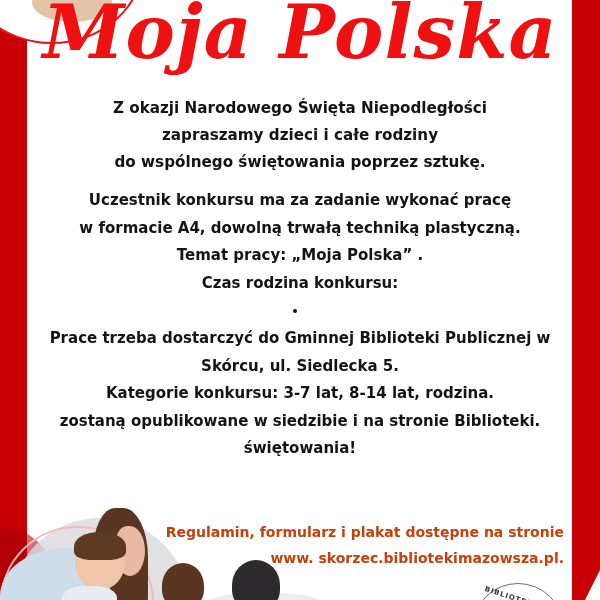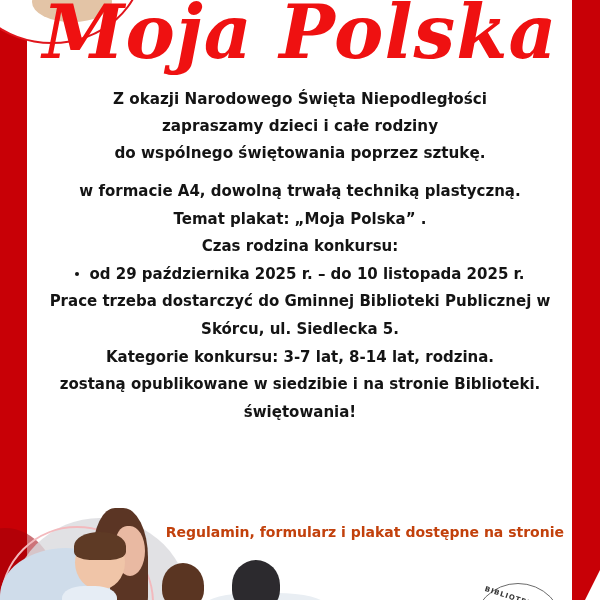--- a/index.html
+++ b/index.html
@@ -37,21 +37,21 @@
     position: absolute; left: 0; right: 0; top: -18px;
     text-align: center;
     font-family: "DejaVu Serif", serif;
     font-style: italic; font-weight: bold;
     font-size: 74px; color: #ef1111;
     letter-spacing: 1px;
     line-height: 100px;
   }
   .content {
     position: absolute; left: 30px; width: 540px; text-align: center;
-    font-weight: bold; color: #141414; font-size: 15.2px;
+    font-weight: bold; color: #141414; font-size: 15.2px; margin-top: 9px;
   }
   .line { display: block; white-space: nowrap; }
   .intro { top: 86px; line-height: 27px; }
   .rules { top: 178px; line-height: 27.6px; font-size: 15px; }
   .bullet-line { position: relative; }
   .bullet-dot {
     display: inline-block; width: 4px; height: 4px; border-radius: 50%;
     background: #141414; margin-right: 10px; vertical-align: middle;
   }
   .footer {
@@ -130,24 +130,25 @@
 
 <div class="title">Moja Polska</div>
 
 <div class="content intro">
   <span class="line">Z okazji Narodowego Święta Niepodległości</span>
   <span class="line">zapraszamy dzieci i całe rodziny</span>
   <span class="line">do wspólnego świętowania poprzez sztukę.</span>
 </div>
 
 <div class="content rules">
+  <span class="line">Uczestnik konkursu ma za zadanie wykonać pracę</span>
   <span class="line">w formacie A4, dowolną trwałą techniką plastyczną.</span>
-  <span class="line">Temat plakat: „Moja Polska” .</span>
+  <span class="line">Temat pracy: „Moja Polska” .</span>
   <span class="line">Czas rodzina konkursu:</span>
-  <span class="line bullet-line"><span class="bullet-dot"></span><span>od 29 października 2025 r. – do 10 listopada 2025 r.</span></span>
+  <span class="line bullet-line"><span class="bullet-dot"></span></span>
   <span class="line">Prace trzeba dostarczyć do Gminnej Biblioteki Publicznej w</span>
   <span class="line">Skórcu, ul. Siedlecka 5.</span>
   <span class="line">Kategorie konkursu: 3-7 lat, 8-14 lat, rodzina.</span>
   <span class="line">zostaną opublikowane w siedzibie i na stronie Biblioteki.</span>
   <span class="line">świętowania!</span>
 </div>
 
 <div class="photo">
   <div class="bg-circle-red"></div>
   <div class="bg-circle-grey"></div>
@@ -158,16 +159,17 @@
   <div class="boy-head"></div>
   <div class="boy-hair"></div>
   <div class="boy-shirt"></div>
   <div class="girl-head"></div>
   <div class="man-shoulder"></div>
   <div class="man-head"></div>
 </div>
 
 <div class="footer">
   <span class="line">Regulamin, formularz i  plakat dostępne na stronie</span>
+  <span class="line">www. skorzec.bibliotekimazowsza.pl.</span>
 </div>
 
 <div class="logo"></div>
 <div class="logo-text">BIBLIOTEKA PU</div>
 
 </body></html>

